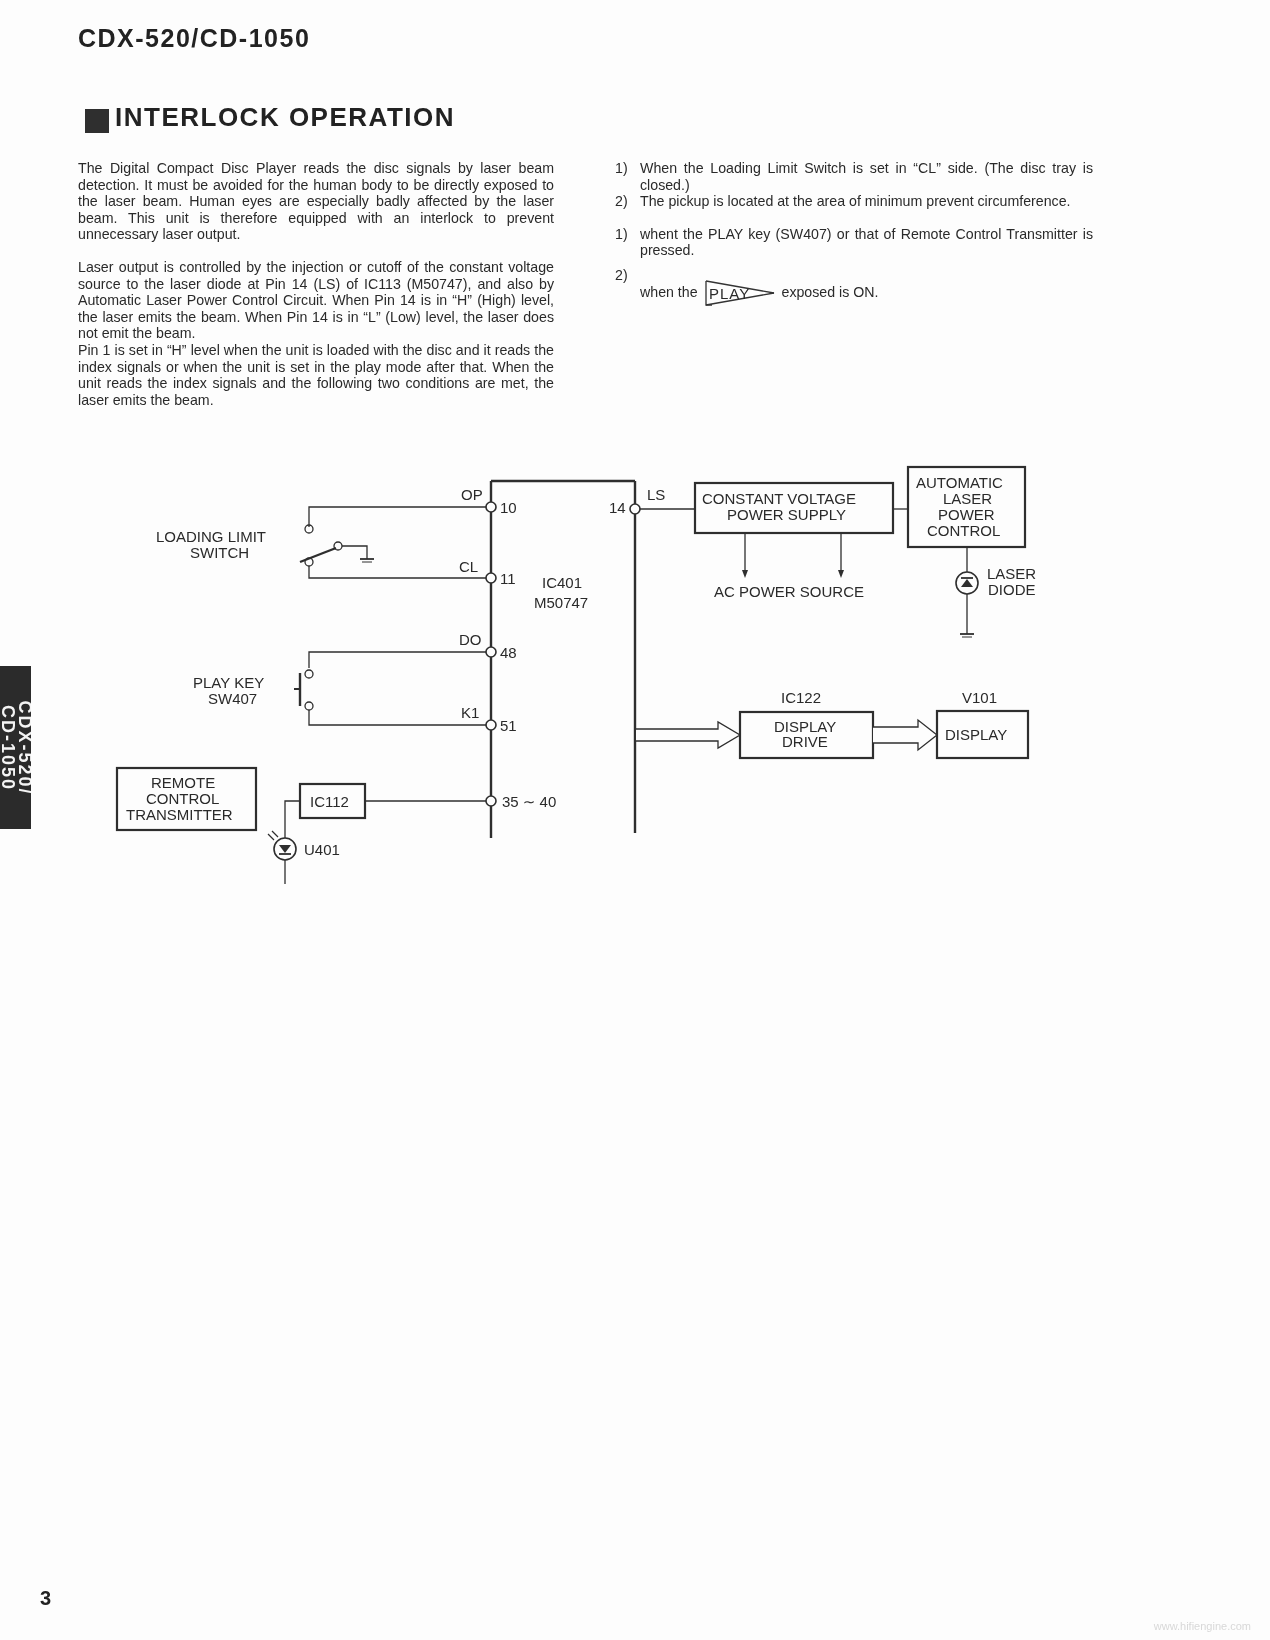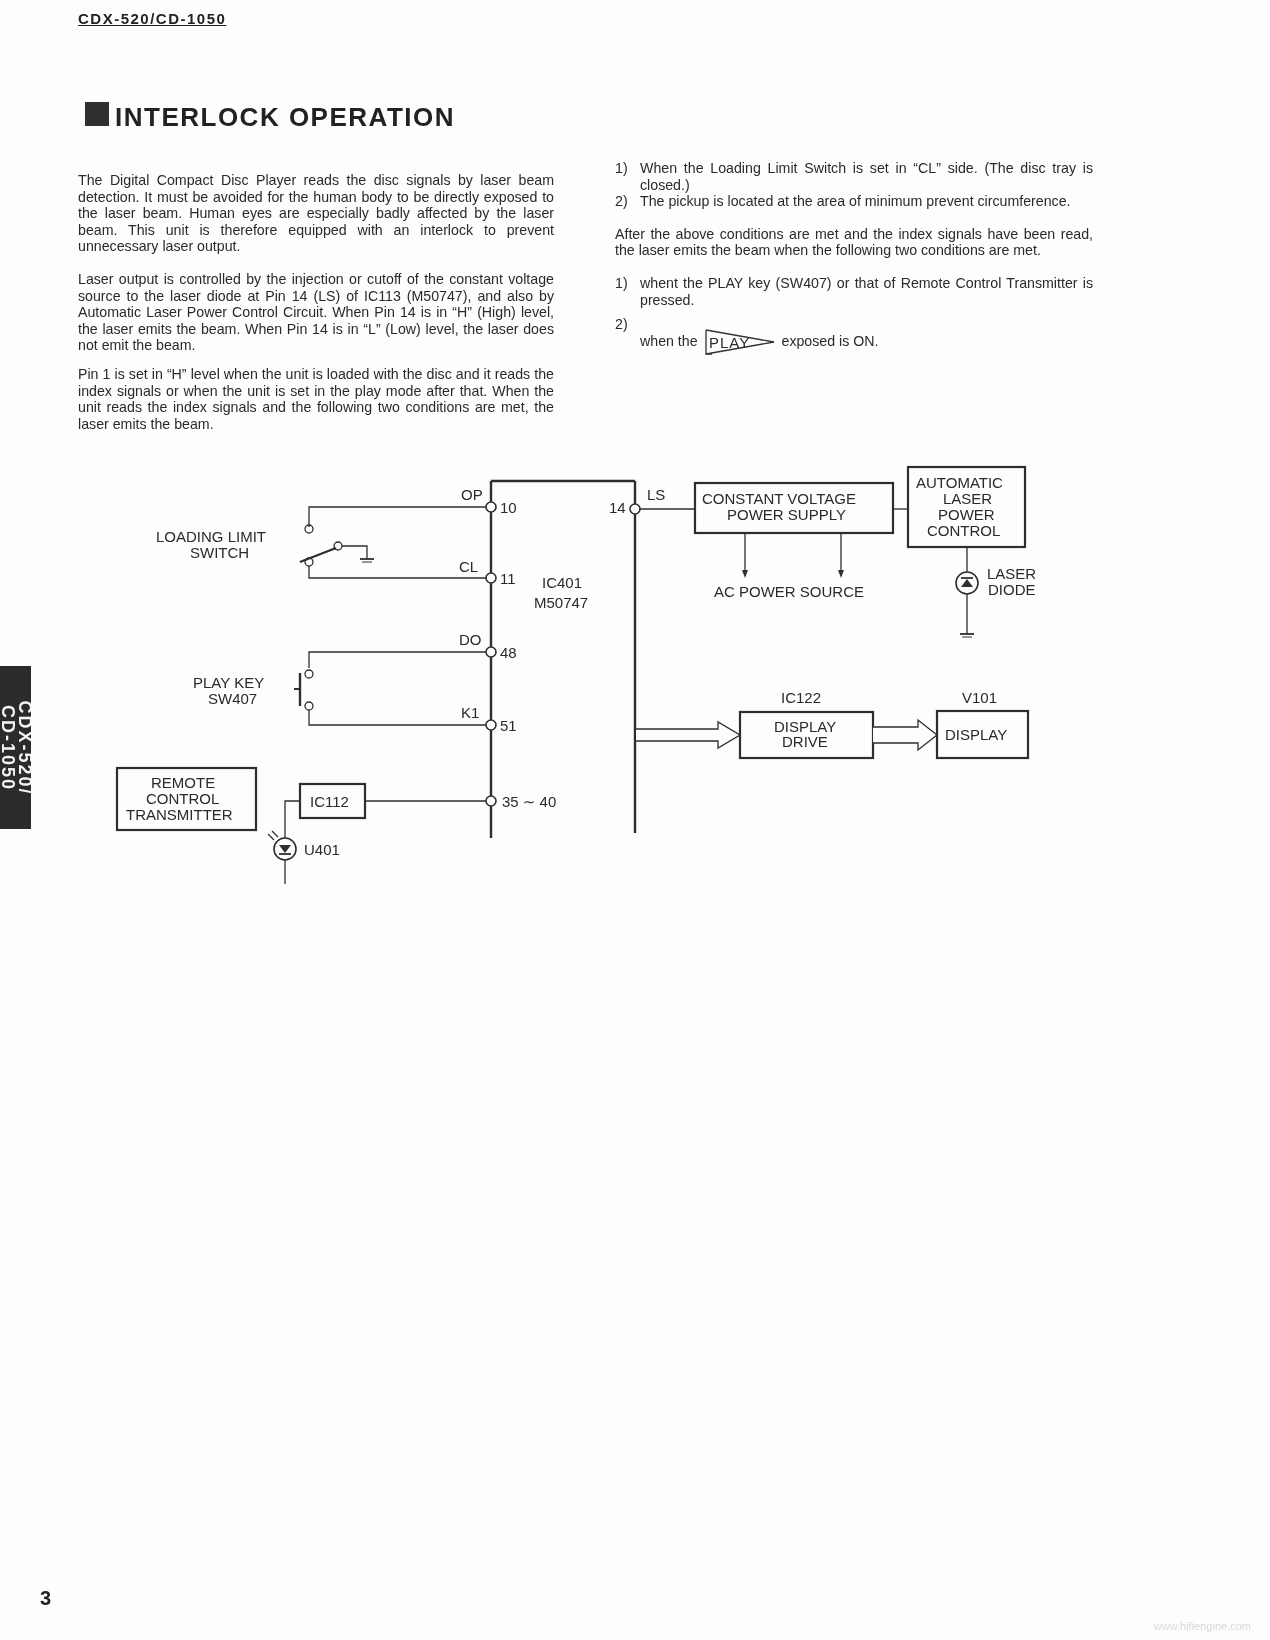--- a/index.html
+++ b/index.html
@@ -1,26 +1,26 @@
 <!DOCTYPE html>
 <html><head>
   <meta charset="utf-8">
   <style>
     html, body { margin: 0; padding: 0; background: #fdfdfd; }
     body { width: 1270px; height: 1640px; position: relative; overflow: hidden;
            font-family: "Liberation Sans", "DejaVu Sans", sans-serif; color: #2a2a2a; }
-    .model-header { position: absolute; left: 78px; top: 10px; font-size: 15px; font-weight: bold;
-                    letter-spacing: 1.5px; color: #222; text-decoration: underline; }
-    .section-title { position: absolute; left: 78px; top: 102px; display: flex; align-items: flex-start; padding-left: 7px; }
+    .model-header { position: absolute; left: 78px; top: 24px; font-size: 25px; font-weight: bold;
+                    letter-spacing: 1.5px; color: #222; }
+    .section-title { position: absolute; left: 78px; top: 102px; display: flex; align-items: flex-end; padding-left: 7px; }
     .section-title .square { width: 24px; height: 24px; background: #2f2f2f; margin-right: 6px; }
     .section-title .text { font-size: 26px; font-weight: bold; letter-spacing: 1.5px; color: #222; }
     .col { position: absolute; font-size: 14.2px; line-height: 16.6px; color: #2a2a2a; }
     .col-left { left: 78px; top: 160px; width: 476px; text-align: justify; }
     .col-right { left: 615px; top: 160px; width: 478px; text-align: justify; }
-    .col p { margin: 12px 0 16px 0; }
+    .col p { margin: 0 0 16px 0; }
     .col p.tight { margin-bottom: 0; }
     .numlist { margin: 0 0 16px 0; padding: 0; list-style: none; }
     .numlist li { display: flex; margin-bottom: 0; }
     .numlist li .num { width: 25px; flex: none; }
     .numlist li .txt { flex: 1; text-align: justify; }
     .numlist.spaced li { margin-bottom: 8px; }
     .play-flag { display: inline-block; position: relative; vertical-align: middle; margin: 12px 2px; }
     .play-flag svg { display: block; }
     .side-tab { position: absolute; left: 0; top: 666px; width: 31px; height: 163px; background: #2b2b2b; overflow: hidden; }
     .side-tab .side-text { position: absolute; left: 50%; top: 50%; transform: translate(-50%,-50%) rotate(90deg);
@@ -51,21 +51,20 @@
   <ul class="numlist">
     <li>
       <span class="num">1)</span>
       <span class="txt">When the Loading Limit Switch is set in “CL” side. (The disc tray is closed.)</span>
     </li>
     <li>
       <span class="num">2)</span>
       <span class="txt">The pickup is located at the area of minimum prevent circumference.</span>
     </li>
   </ul>
-  <p>After the above conditions are met and the index signals have been read, the laser emits the beam when the following two conditions are met.</p>
   <ul class="numlist spaced">
     <li>
       <span class="num">1)</span>
       <span class="txt">whent the PLAY key (SW407) or that of Remote Control Transmitter is pressed.</span>
     </li>
     <li>
       <span class="num">2)</span>
       <span class="txt">
         <span>when the</span>
         <span class="play-flag">

